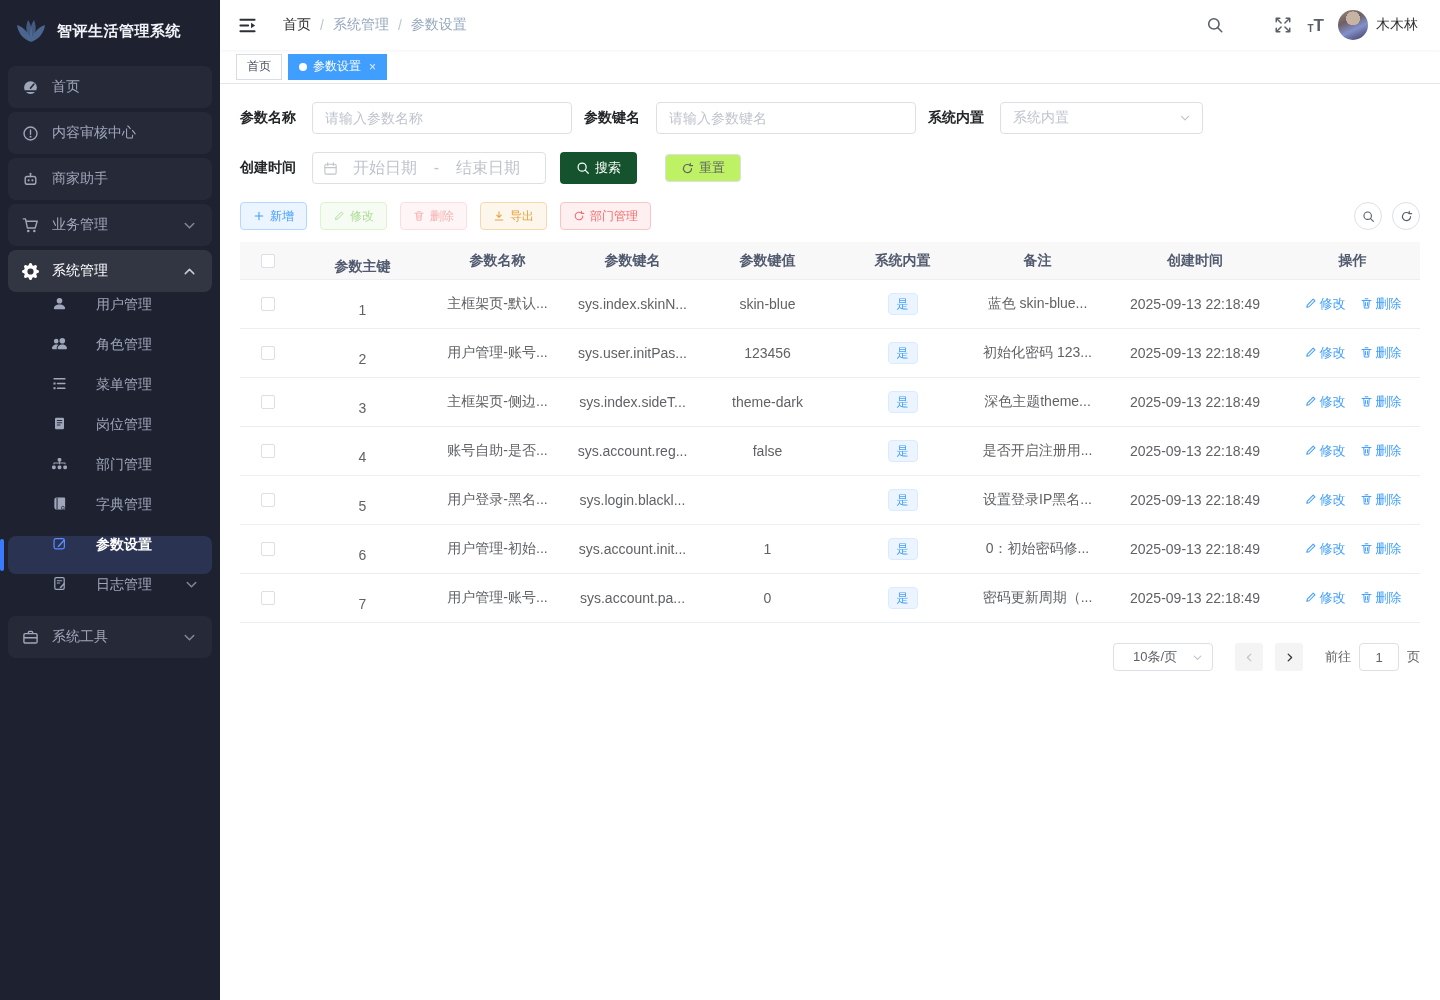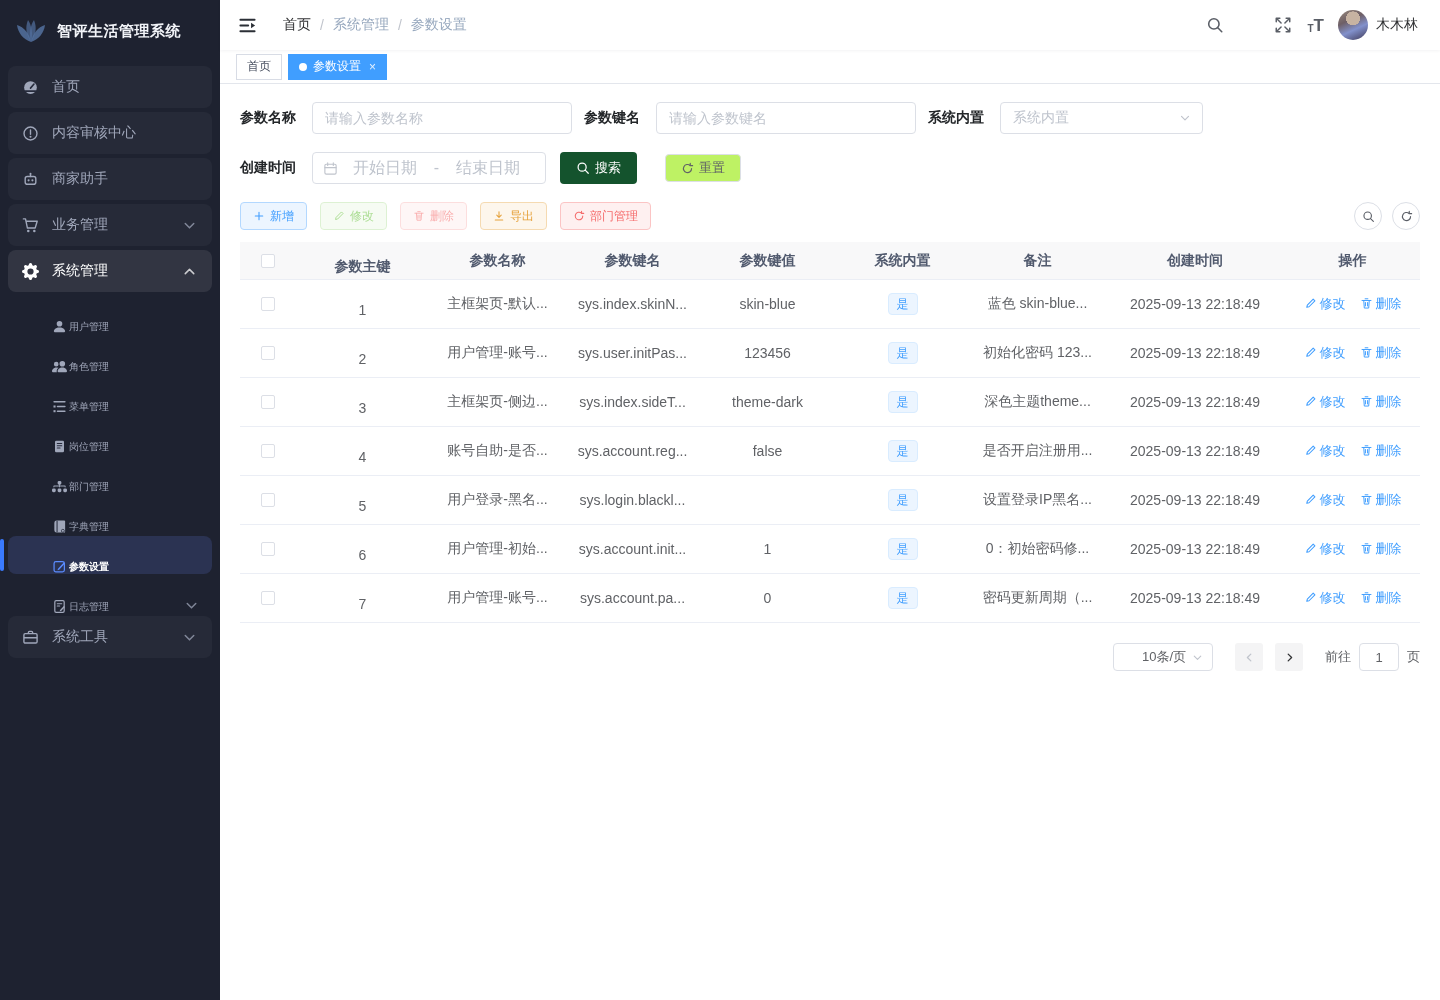--- a/index.html
+++ b/index.html
@@ -13,21 +13,21 @@
   .logo { height:62px; display:flex; align-items:center; padding:0 14px; gap:9px; }
   .logo-title { color:#f2f4f8; font-size:15px; font-weight:bold; letter-spacing:.5px; }
   .menu { padding:4px 8px; }
   .menu-item { position:relative; height:42px; margin-bottom:4px; border-radius:8px;
     background:rgba(255,255,255,.04); display:flex; align-items:center; padding:0 14px; gap:13px;
     font-size:14px; cursor:pointer; }
   .menu-item.parent-active { background:rgba(255,255,255,.09); color:#fff; }
   .chev { margin-left:auto; opacity:.75; }
   .submenu { }
   .smenu-item { position:relative; height:38px; margin:2px 0; border-radius:8px;
-    display:flex; align-items:flex-end; padding:0 12px 0 44px; gap:2px; font-size:10px; cursor:pointer; }
+    display:flex; align-items:flex-start; padding:0 12px 0 44px; gap:29px; font-size:14px; cursor:pointer; }
   .smenu-item.active { background:#2b3352; color:#fff; font-weight:bold; }
   .smenu-item.active .s-ic { color:#5b8cff; }
   .smenu-item.active::before { content:""; position:absolute; left:-8px; top:3px; bottom:3px;
     width:4px; border-radius:4px; background:#3a7afe; }
   .ic { width:17px; height:17px; flex:0 0 auto; }
   .s-ic { width:15px; height:15px; }
 
   
   .main { flex:1; display:flex; flex-direction:column; background:#fff; min-width:0; }
   .navbar { height:50px; display:flex; align-items:center; padding:0 22px 0 18px;
@@ -104,21 +104,21 @@
   .chk { width:14px; height:14px; border:1px solid #dcdfe6; border-radius:2px; background:#fff; cursor:pointer; }
   .badge { display:inline-block; padding:3px 8px; font-size:12px; color:#409eff; background:#ecf5ff;
     border:1px solid #d9ecff; border-radius:4px; line-height:1.2; }
   .lnk { color:#409eff; font-size:13px; display:inline-flex; align-items:center; gap:3px;
     cursor:pointer; margin:0 7px; white-space:nowrap; }
   .lnk .ic { width:13px; height:13px; }
 
   
   .pagination { width:1180px; display:flex; align-items:center; justify-content:flex-end;
     margin-top:20px; font-size:13px; color:#606266; }
-  .psize { width:100px; height:28px; border:1px solid #dcdfe6; border-radius:4px; padding:0 8px 0 28px;
+  .psize { width:100px; height:28px; border:1px solid #dcdfe6; border-radius:4px; padding:0 8px 0 19px;
     display:flex; align-items:center; justify-content:space-between; cursor:pointer; color:#606266; }
   .pbtn { width:28px; height:28px; background:#f4f4f5; border:none; border-radius:3px; display:flex;
     align-items:center; justify-content:center; cursor:pointer; }
   .pprev { margin-left:22px; color:#c0c4cc; }
   .pnext { margin-left:12px; color:#303133; }
   .goto { margin-left:22px; }
   .pinput { width:40px; height:28px; border:1px solid #dcdfe6; border-radius:4px; text-align:center;
     font-size:13px; color:#606266; margin:0 8px; outline:none; font-family:inherit; }
 </style>
 </head>

